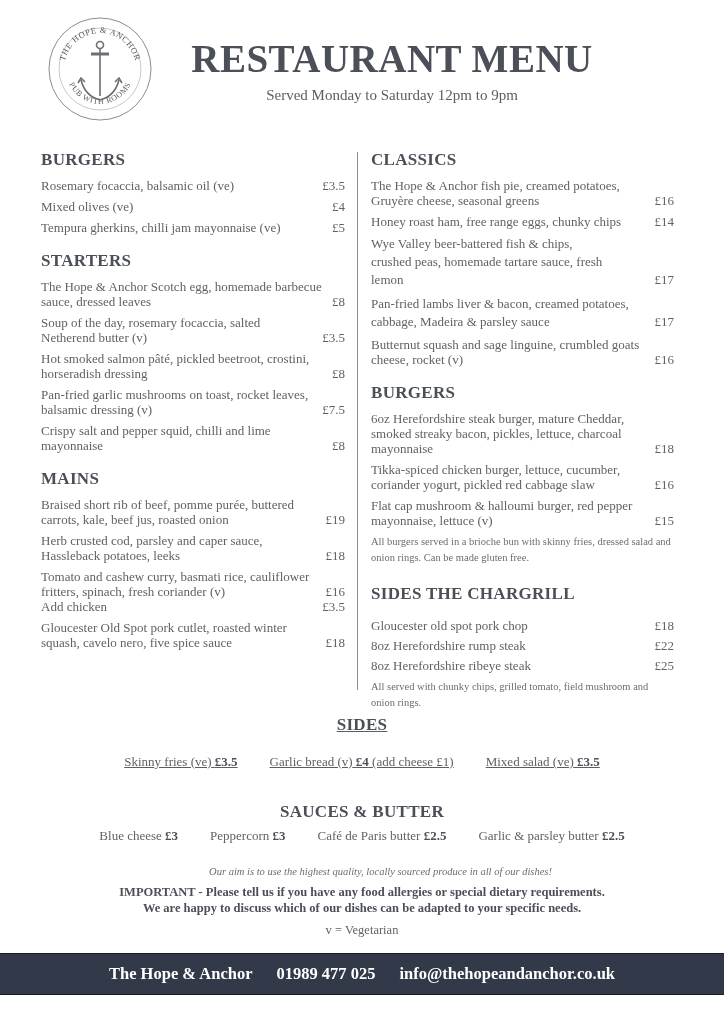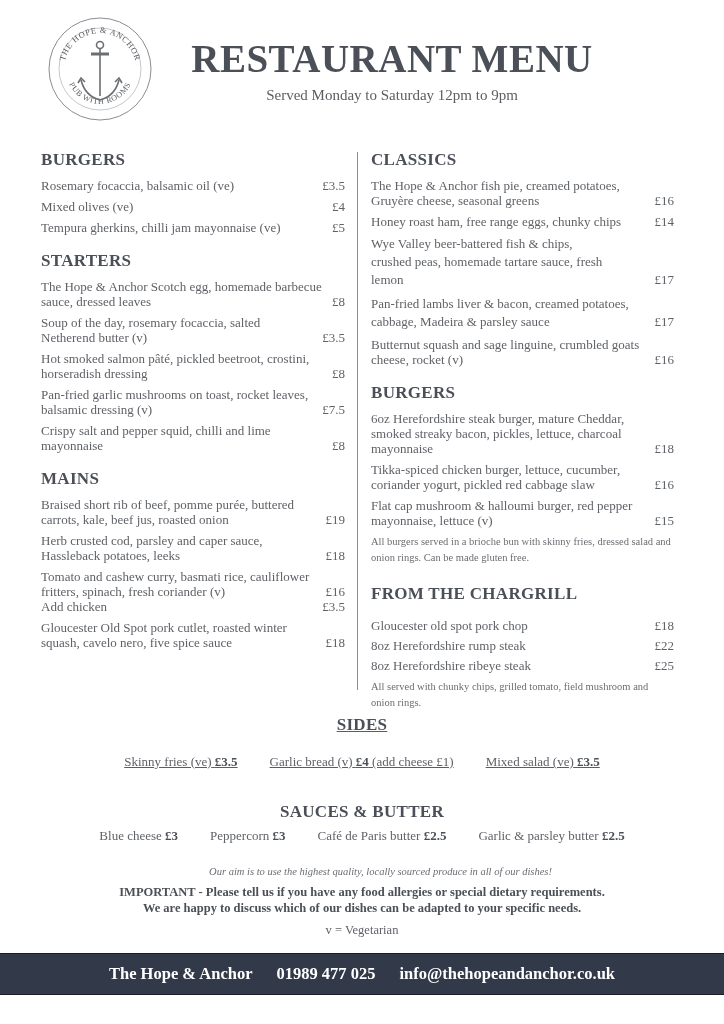--- a/index.html
+++ b/index.html
@@ -176,21 +176,21 @@
         <span class="price">£16</span>
       </div>
     <div class="item">
         <span class="name">Flat cap mushroom &amp; halloumi burger, red pepper mayonnaise, lettuce (v)</span>
         <span class="price">£15</span>
       </div>
     <div class="note">All burgers served in a brioche bun with skinny fries, dressed salad and onion rings. Can be made gluten free.</div>
   </div>
 
   <div class="section" style="margin-top:18px;">
-    <div class="section-title" style="margin-bottom:14px;">FROM THE CHARGRILL</div>
+    <div class="section-title" style="margin-bottom:14px;">SIDES THE CHARGRILL</div>
     <div class="item" style="margin-bottom:5px;">
         <span class="name">Gloucester old spot pork chop</span>
         <span class="price">£18</span>
       </div>
     <div class="item" style="margin-bottom:5px;">
         <span class="name">8oz Herefordshire rump steak</span>
         <span class="price">£22</span>
       </div>
     <div class="item">
         <span class="name">8oz Herefordshire ribeye steak</span>

